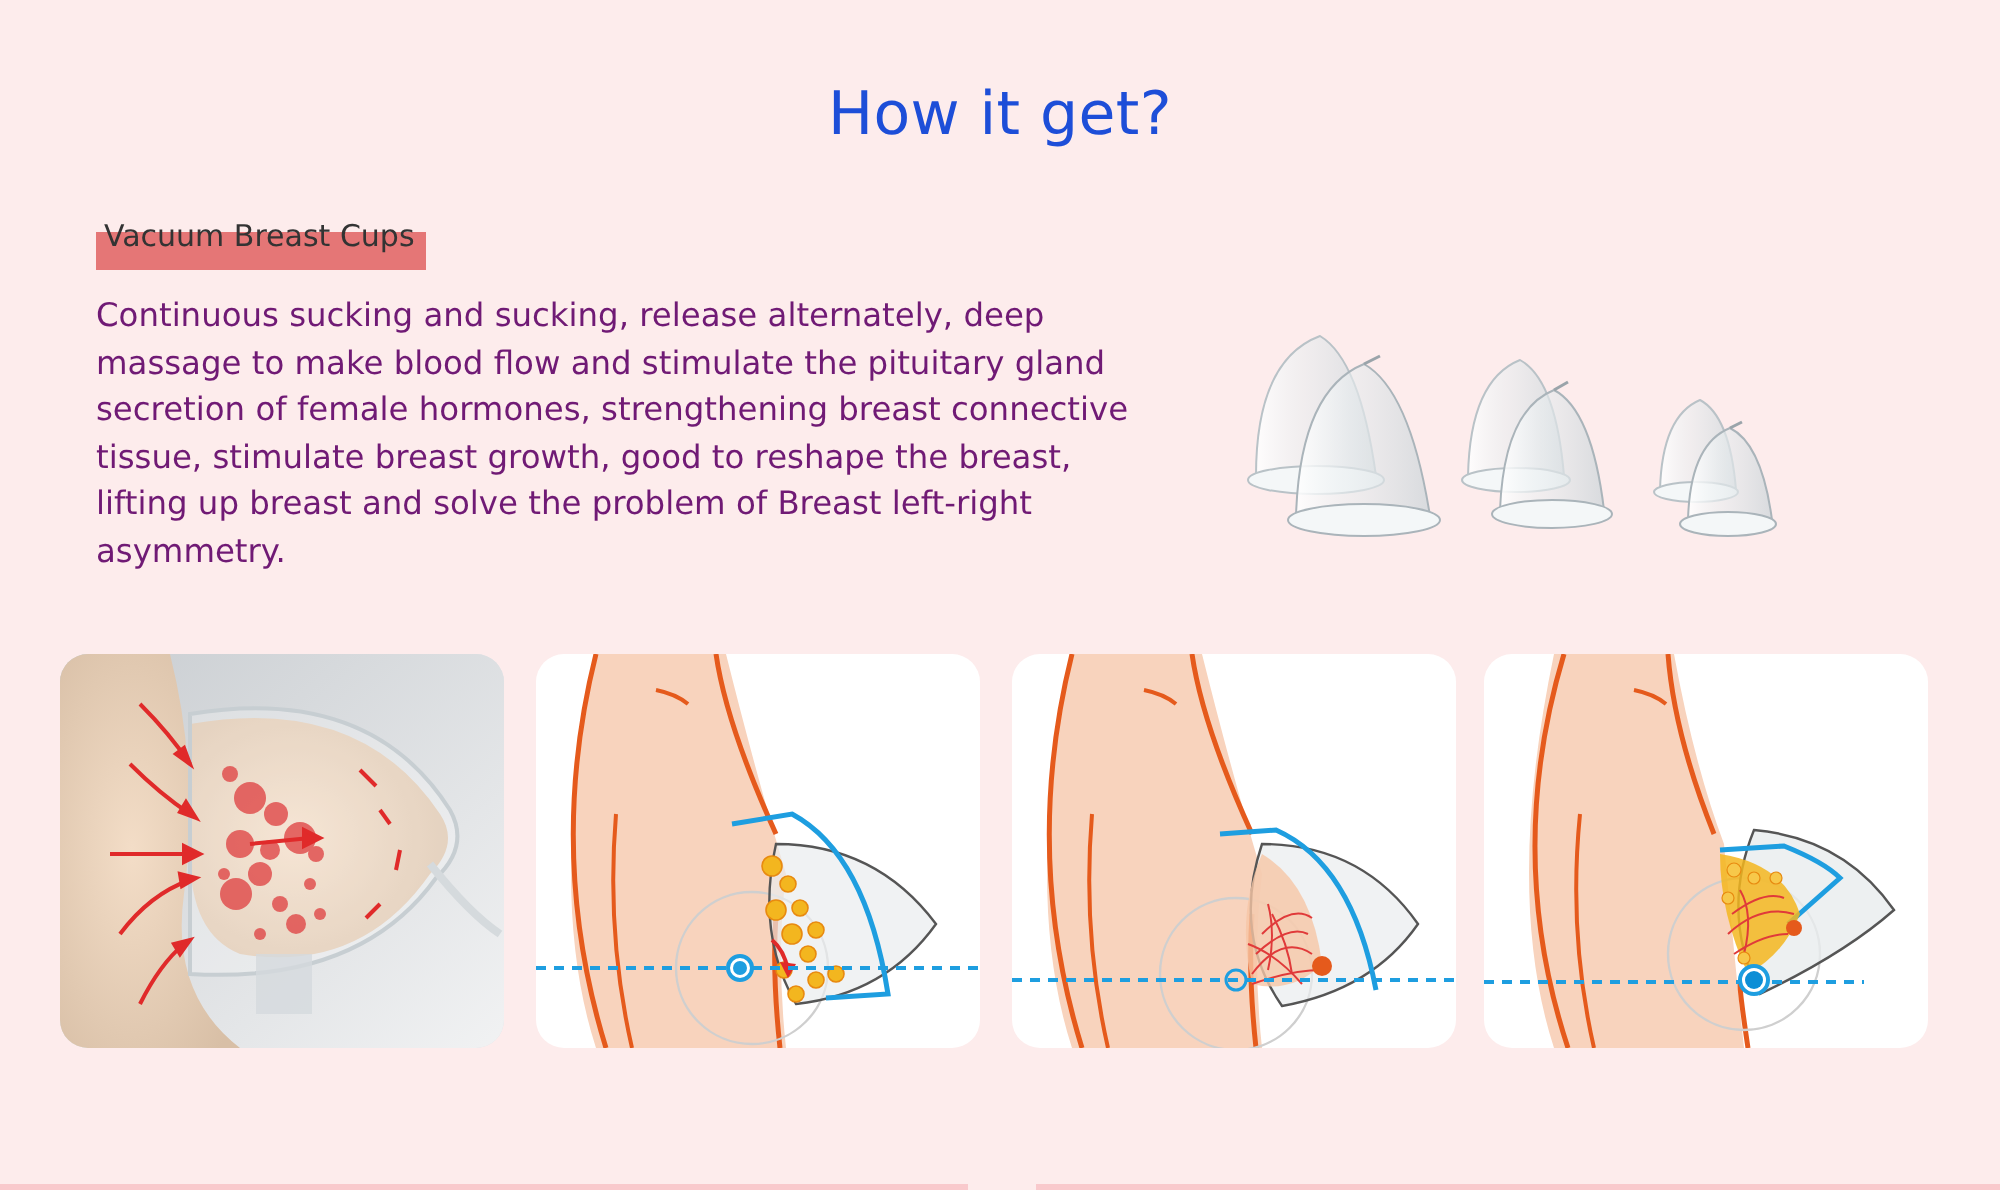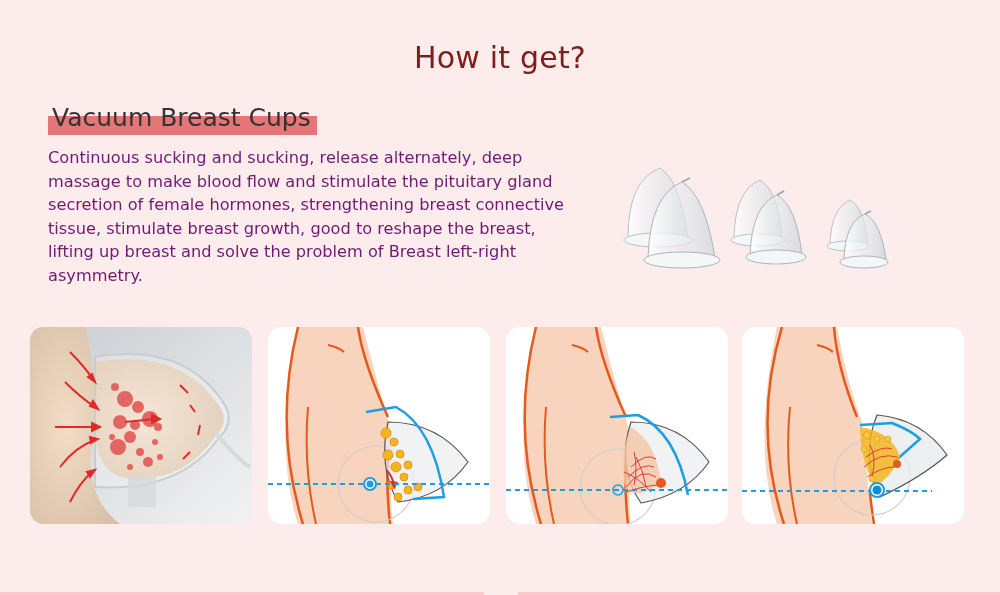--- a/index.html
+++ b/index.html
@@ -5,28 +5,28 @@
     html, body { margin: 0; padding: 0; }
     body {
       width: 1000px; height: 595px; overflow: hidden; position: relative;
       background: #fdecec;
       font-family: "DejaVu Sans", "Liberation Sans", sans-serif;
       color: #333333;
     }
     .page-title {
       position: absolute; left: 0; top: 40px; width: 1000px;
       text-align: center; font-size: 30px; font-weight: normal;
-      color: #7f1d1d; letter-spacing: 0.2px; margin: 0;
+      color: #1d4ed8; letter-spacing: 0.2px; margin: 0;
     }
     .section-title-wrap {
       position: absolute; left: 48px; top: 104px;
     }
     .section-title {
       position: relative; display: inline-block;
-      font-size: 25px; color: #333; padding: 0 4px 0 4px; line-height: 28px;
+      font-size: 15px; color: #333; padding: 0 4px 0 4px; line-height: 28px;
       z-index: 1;
     }
     .section-title-bar {
       position: absolute; left: 0; right: -2px; top: 12px; height: 19px;
       background: #e57676; z-index: 0;
     }
     .description {
       position: absolute; left: 48px; top: 146px; width: 520px;
       font-size: 16.2px; line-height: 23.5px; color: #701a75; margin: 0;
     }

